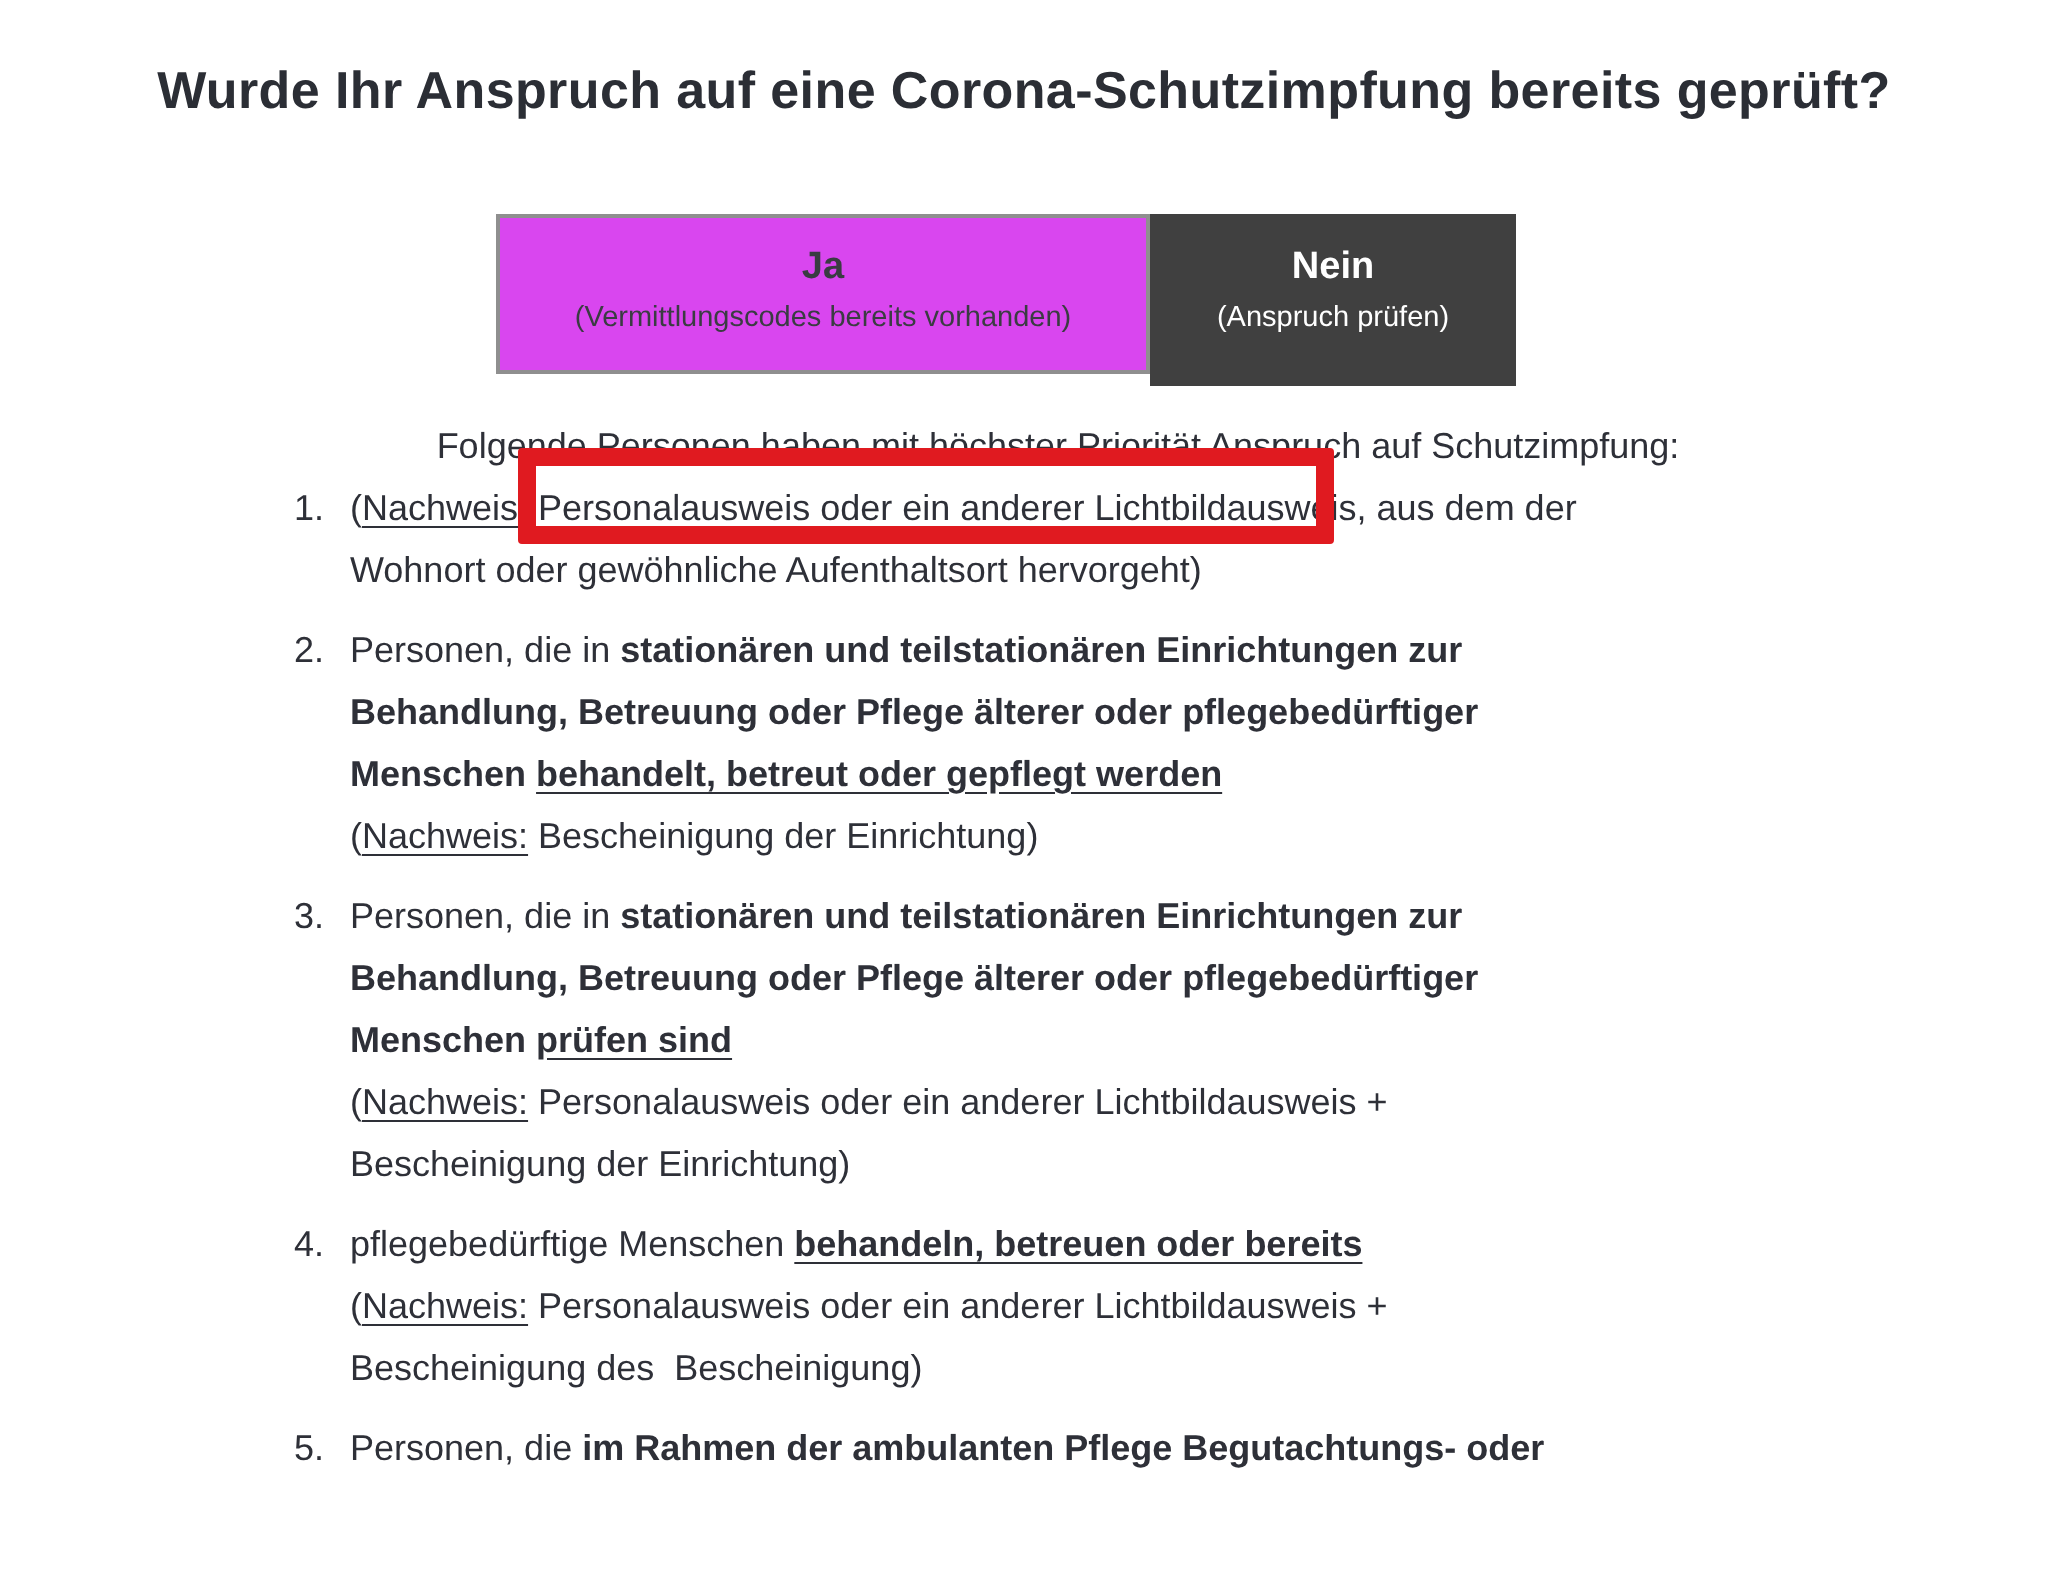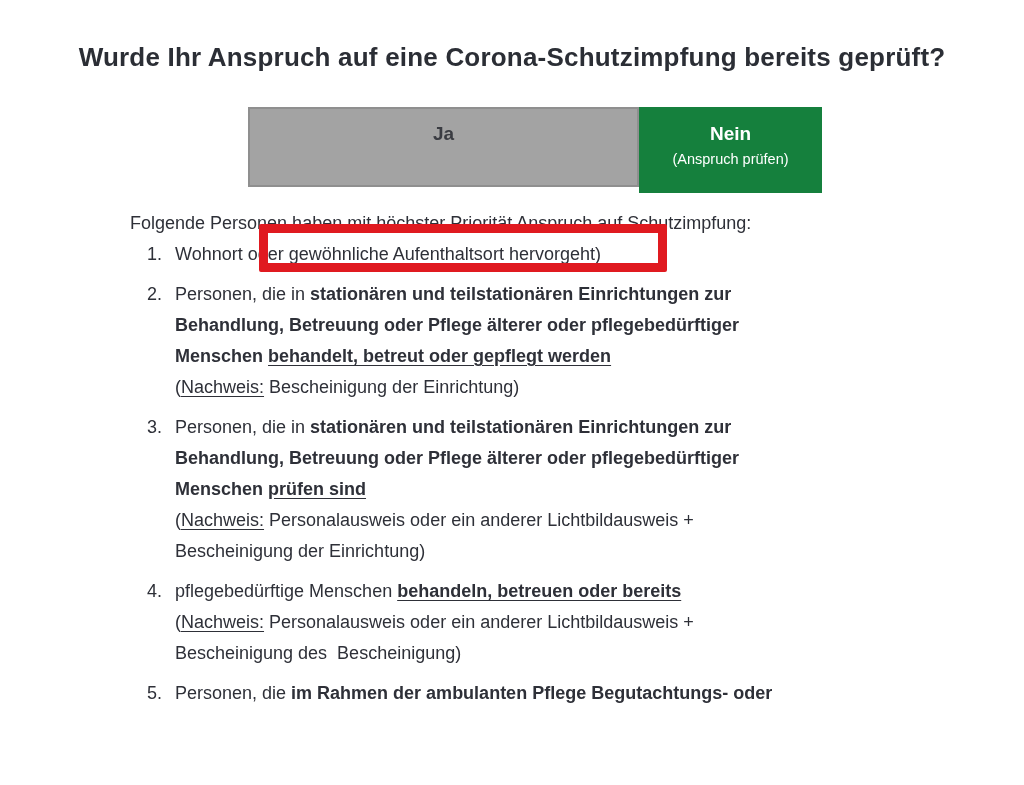--- a/index.html
+++ b/index.html
@@ -2,47 +2,47 @@
 <html><head>
 <meta charset="utf-8">
 <style>
   html,body{margin:0;padding:0;}
   body{
     width:1024px;height:785px;overflow:hidden;position:relative;
     background:#ffffff;color:#2e3038;
     font-family:"Liberation Sans",sans-serif;
   }
   .page-title{
-    position:absolute;top:42px;left:0;width:1024px;margin:0;
+    position:absolute;top:30px;left:0;width:1024px;margin:0;
     text-align:center;font-size:26px;font-weight:700;
     white-space:nowrap;letter-spacing:0.2px;color:#2b2e35;
   }
   .tab-group{
     position:absolute;left:248px;top:107px;
     display:flex;align-items:flex-start;
   }
   .tab{
     box-sizing:border-box;display:flex;flex-direction:column;
     align-items:center;text-align:center;cursor:pointer;
   }
   .tab-ja{
-    width:391px;height:80px;background:#a3a3a3;
+    width:327px;height:80px;background:#d946ef;
     border:2px solid #8f8f8f;padding-top:13px;color:#3a3c42;
   }
   .tab-nein{
     width:183px;height:86px;background:#5a5a5c;
     padding-top:15px;color:#ffffff;
   }
   .tab-label{font-size:19px;font-weight:700;line-height:24px;}
   .tab-sub{font-size:14.5px;line-height:21px;margin-top:3px;}
   .content{
     position:absolute;left:128px;top:208px;width:800px;
   }
   .line{font-size:18px;line-height:31px;white-space:pre;}
-  .intro-line{padding-left:2px;}
+  .intro-line{padding-left:2px;text-align:center;}
   .list-item{display:flex;margin-bottom:9px;}
   .list-item-number{
     flex:none;box-sizing:content-box;width:28px;padding-left:19px;
     font-size:18px;line-height:31px;
   }
   .b{font-weight:700;}
   .u{text-decoration:underline;text-underline-offset:3px;}
   .highlight-annotation{
     position:absolute;left:259px;top:224px;width:408px;height:48px;
     box-sizing:border-box;border:9px solid #e01a20;border-radius:2px;
@@ -52,33 +52,35 @@
 </head>
 <body>
 
 <div>
 
   <h1 class="page-title">Wurde Ihr Anspruch auf eine Corona-Schutzimpfung bereits geprüft?</h1>
 
   <div class="tab-group">
     <div class="tab tab-ja">
       <div class="tab-label">Ja</div>
+      <div class="tab-sub">(Vermittlungscodes bereits vorhanden)</div>
     </div>
-    <div class="tab tab-nein" style="background: #15803d;">
+    <div class="tab tab-nein" style="background: #404040;">
       <div class="tab-label">Nein</div>
       <div class="tab-sub">(Anspruch prüfen)</div>
     </div>
   </div>
 
   <div class="content">
     <div class="line intro-line">Folgende Personen haben mit höchster Priorität Anspruch auf Schutzimpfung:</div>
     <div id="priority-list">
         <div class="list-item">
           <span class="list-item-number">1.</span>
           <div>
+            <div class="line"><span>(</span><span class="u">Nachweis:</span><span> Personalausweis oder ein anderer Lichtbildausweis, aus dem der</span></div>
             <div class="line"><span>Wohnort oder gewöhnliche Aufenthaltsort hervorgeht)</span></div>
           </div>
         </div>
         <div class="list-item">
           <span class="list-item-number">2.</span>
           <div>
             <div class="line"><span>Personen, die in </span><span class="b">stationären und teilstationären Einrichtungen zur</span></div>
             <div class="line"><span class="b">Behandlung, Betreuung oder Pflege älterer oder pflegebedürftiger</span></div>
             <div class="line"><span class="b">Menschen </span><span class="b u">behandelt, betreut oder gepflegt werden</span></div>
             <div class="line"><span>(</span><span class="u">Nachweis:</span><span> Bescheinigung der Einrichtung)</span></div>

